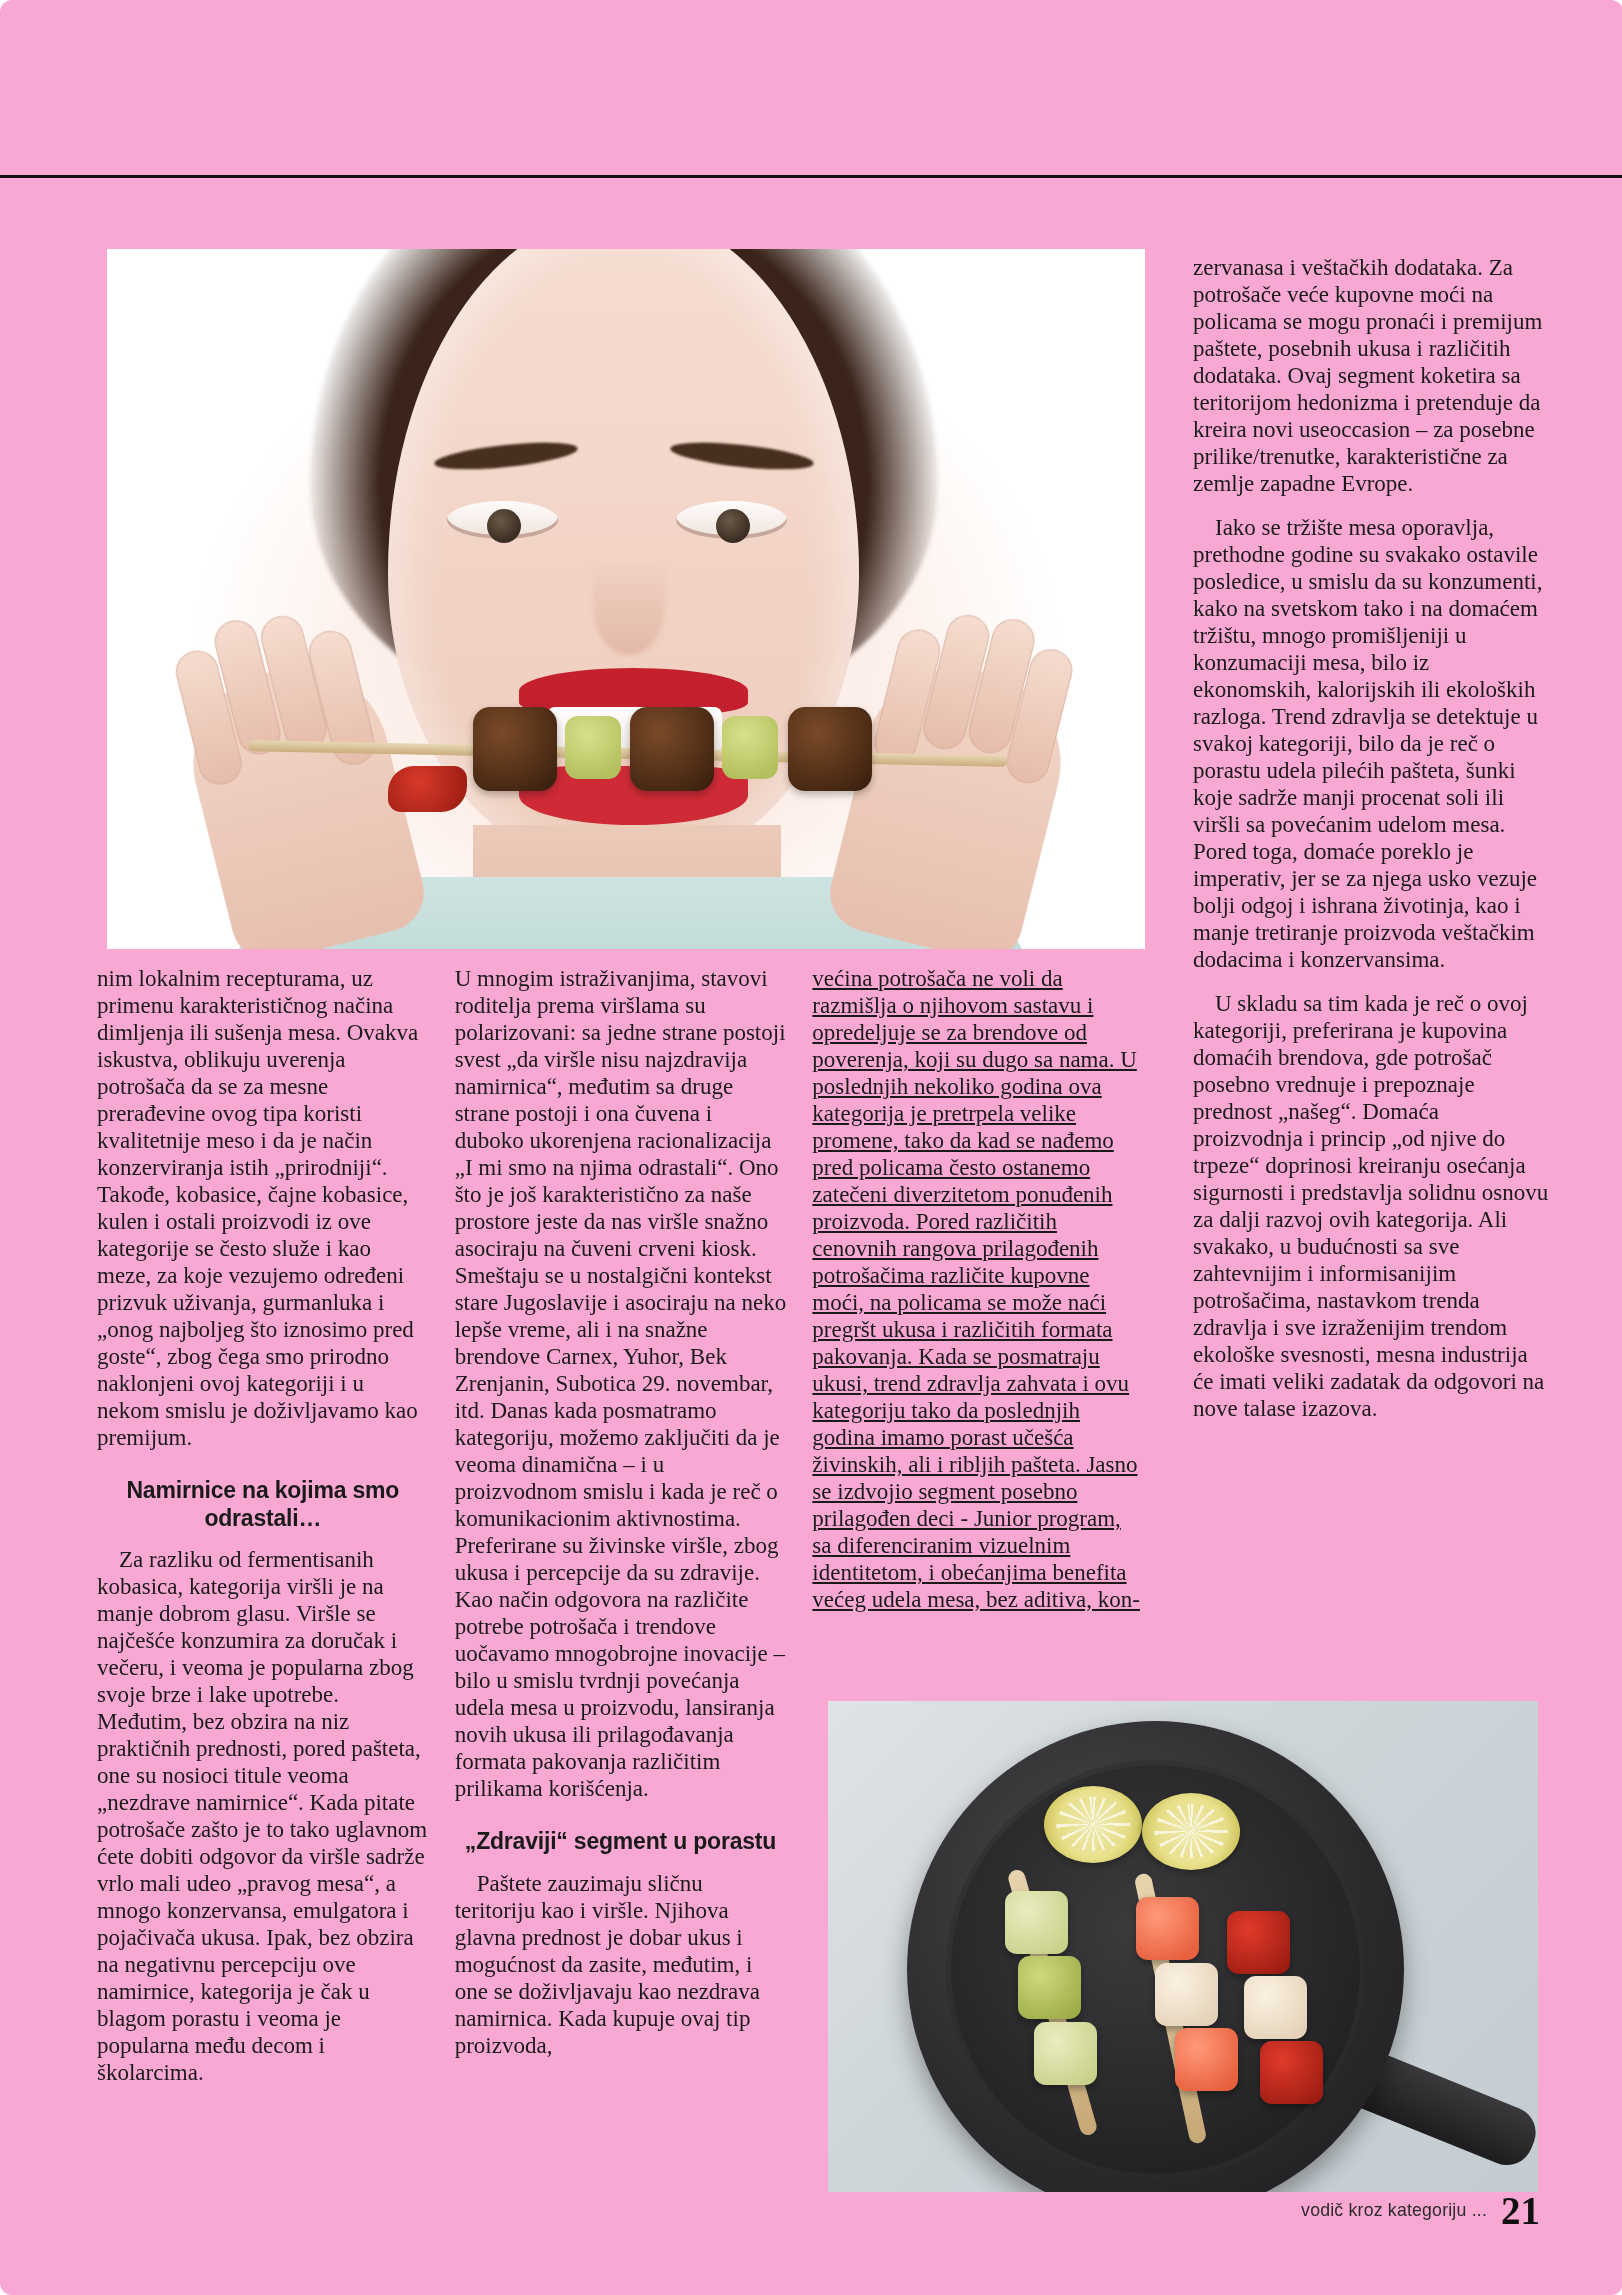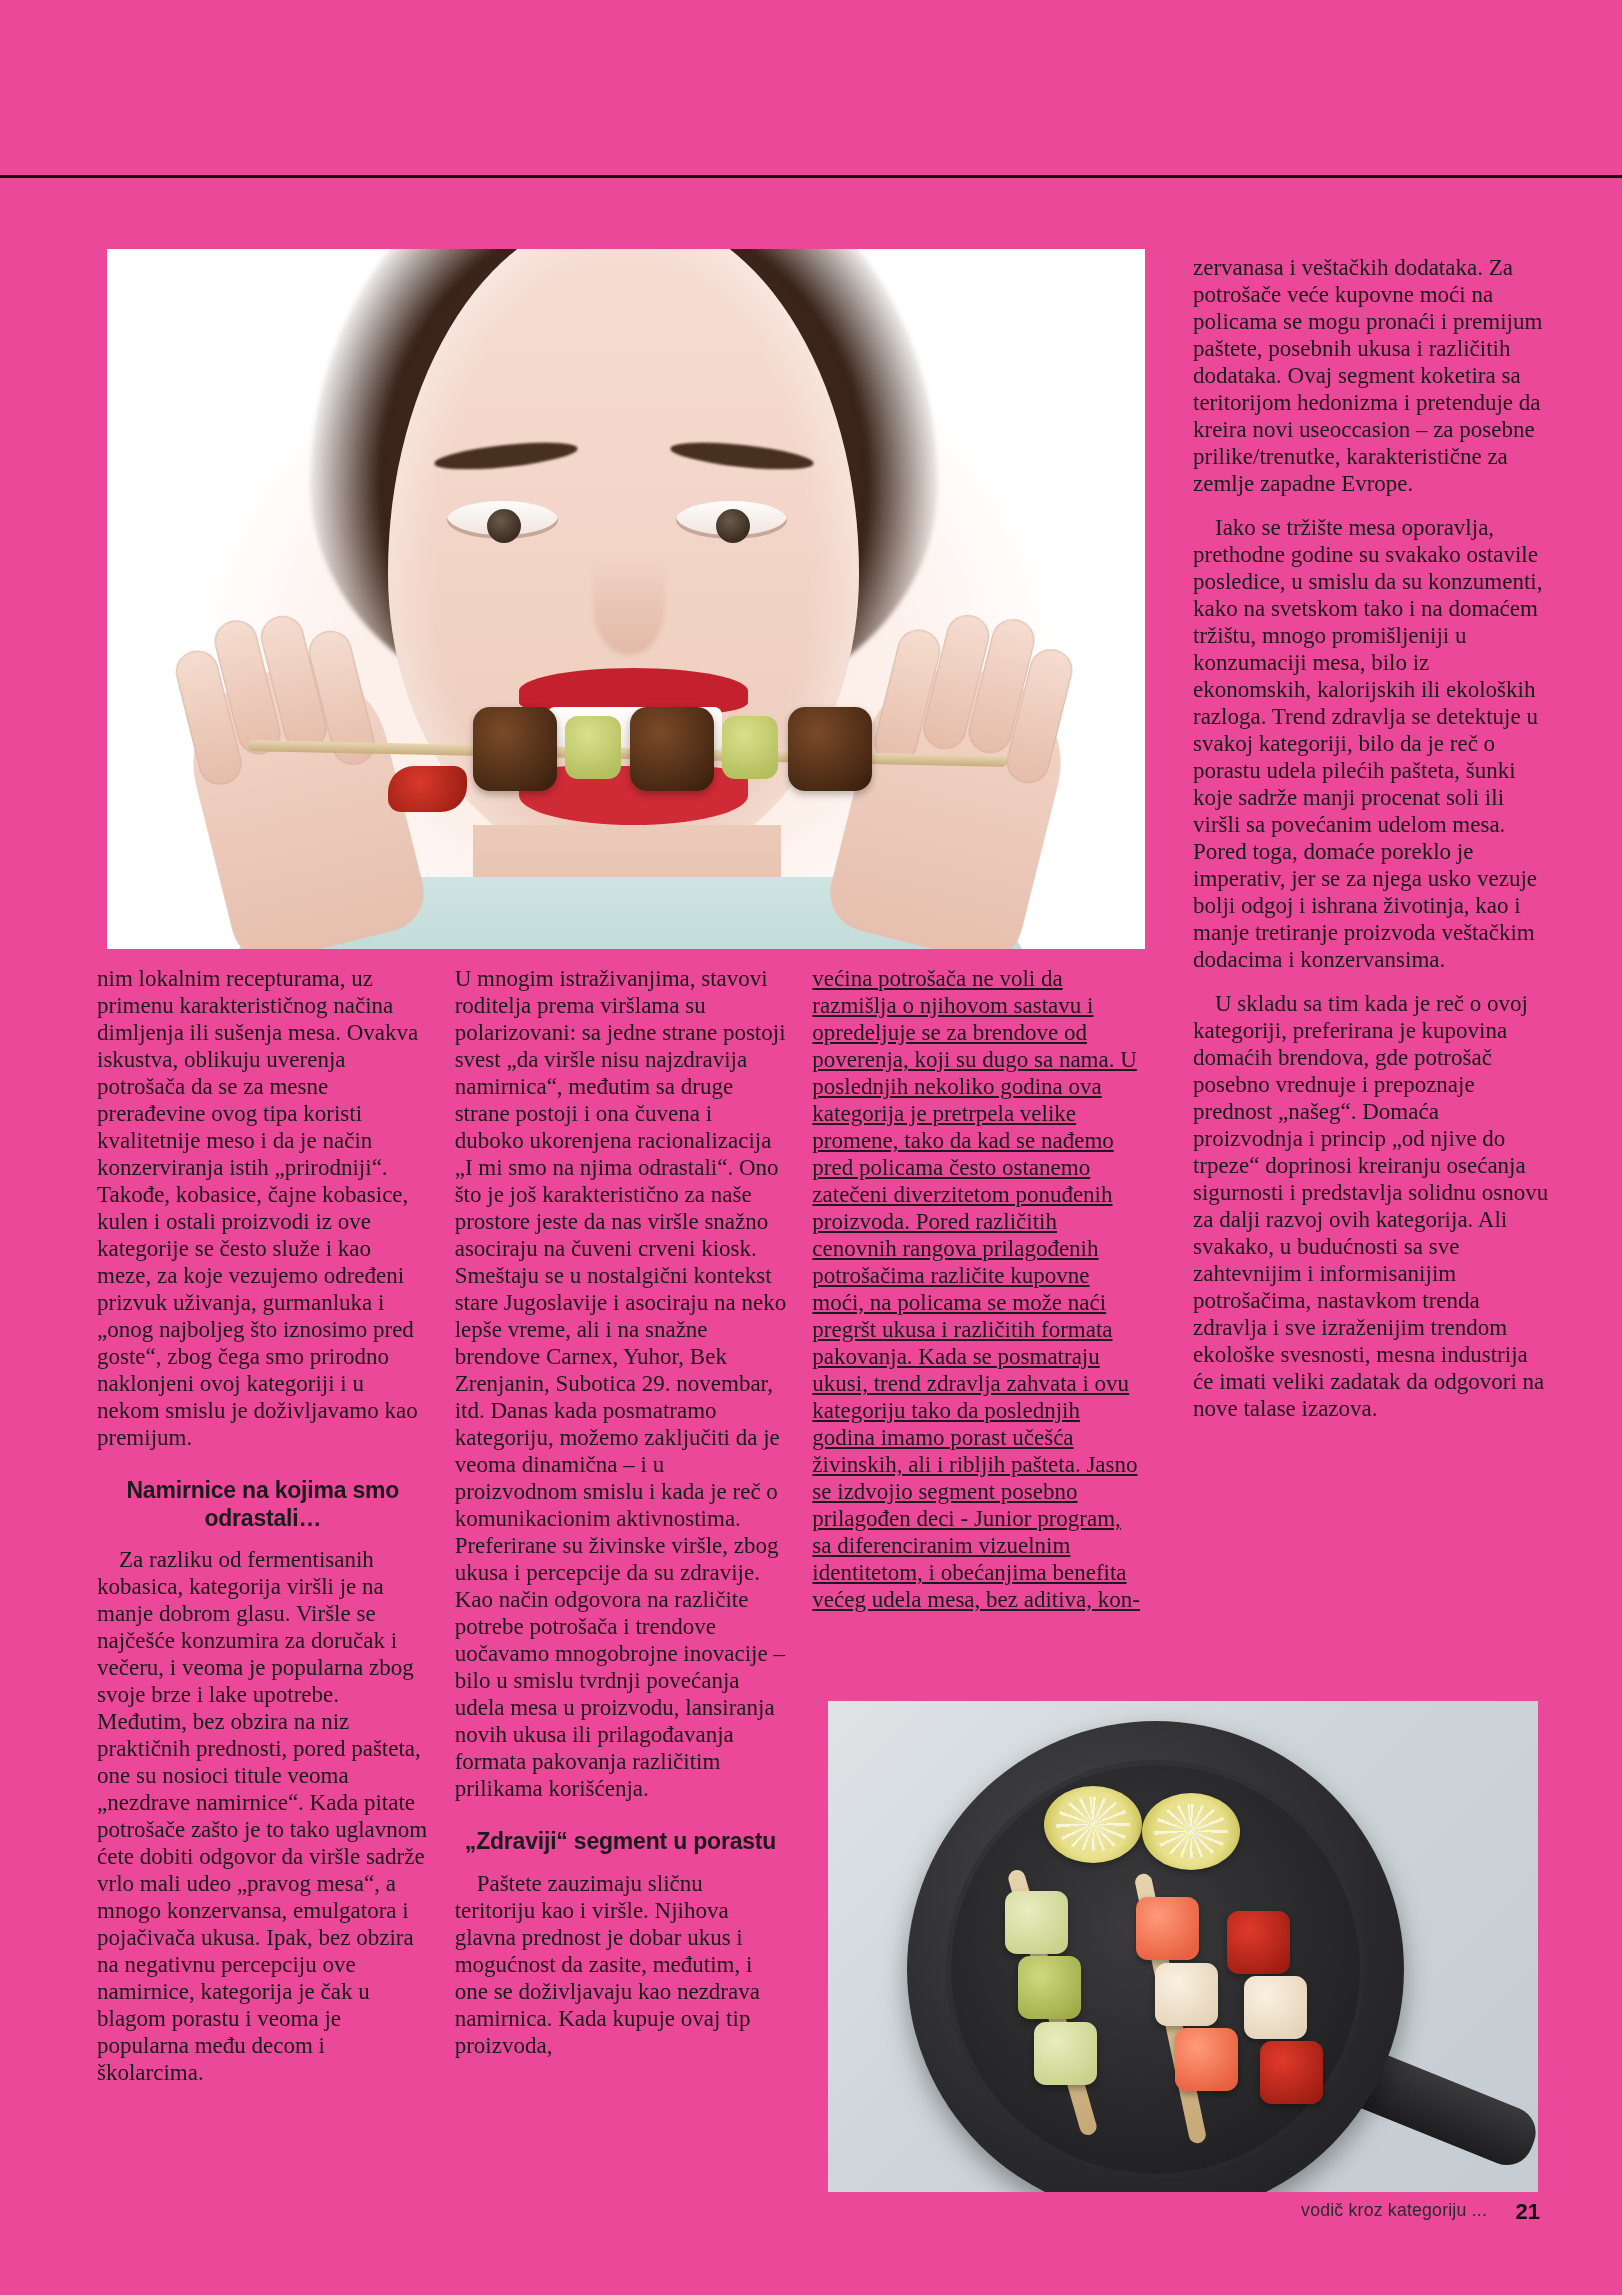--- a/index.html
+++ b/index.html
@@ -5,21 +5,22 @@
   html, body { margin:0; padding:0; background:#ffffff; }
   body {
     width:1623px; height:2295px;
     font-family:"Liberation Serif", serif;
     color:#1a1a1a;
     position:relative;
     overflow:hidden;
   }
   .page {
     position:absolute; inset:0;
-    background:#ec4899;
+    background:#f9a8d4;
+    border-radius:12px;
   }
   
   .top-rule {
     position:absolute; left:0; top:175px; width:1623px; height:2.6px;
     background:#111111;
   }
   .col {
     width:357px;
     margin-right:26px;
     font-size:23px;
@@ -214,24 +215,24 @@
   .footer {
     position:absolute; left:0; top:2186px; width:1623px; height:52px;padding-left:15px;
   }
   .footer-text {
     position:absolute; right:151px; top:14.4px;
     font-family:"Liberation Sans", sans-serif;
     font-size:17.7px; color:#2b2b2b;
     letter-spacing:0.2px;
   }
   .page-num {
-    position:absolute; right:98px; top:13px;
-    font-family:Liberation Sans, sans-serif;
+    position:absolute; right:98px; top:2px;
+    font-family:Liberation Serif, serif;
     font-weight:bold;
-    font-size:22px; color:#111111;
+    font-size:39px; color:#111111;
   }
 
   
   .right-col-top {
     position:absolute; left:1193px; top:254px; width:357px;
     font-size:23px; line-height:27px;
   }
   .mid-cols {
     position:absolute; left:97px; top:965px; width:1073px;
     display:flex;

